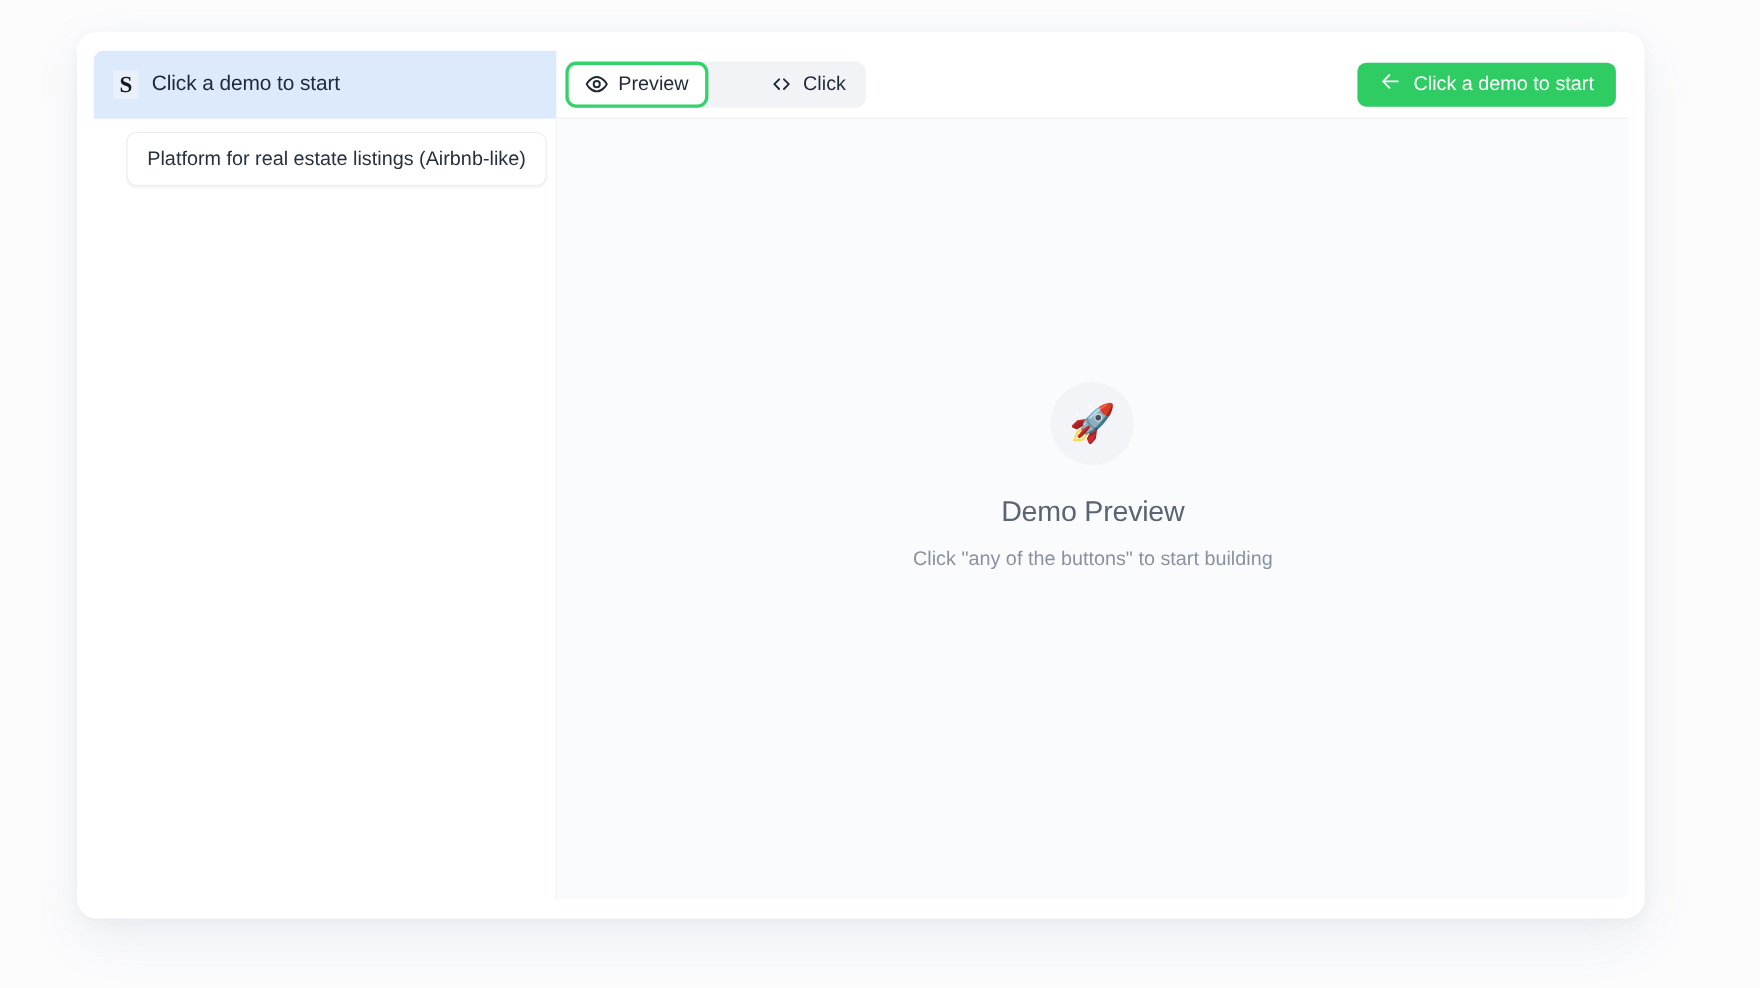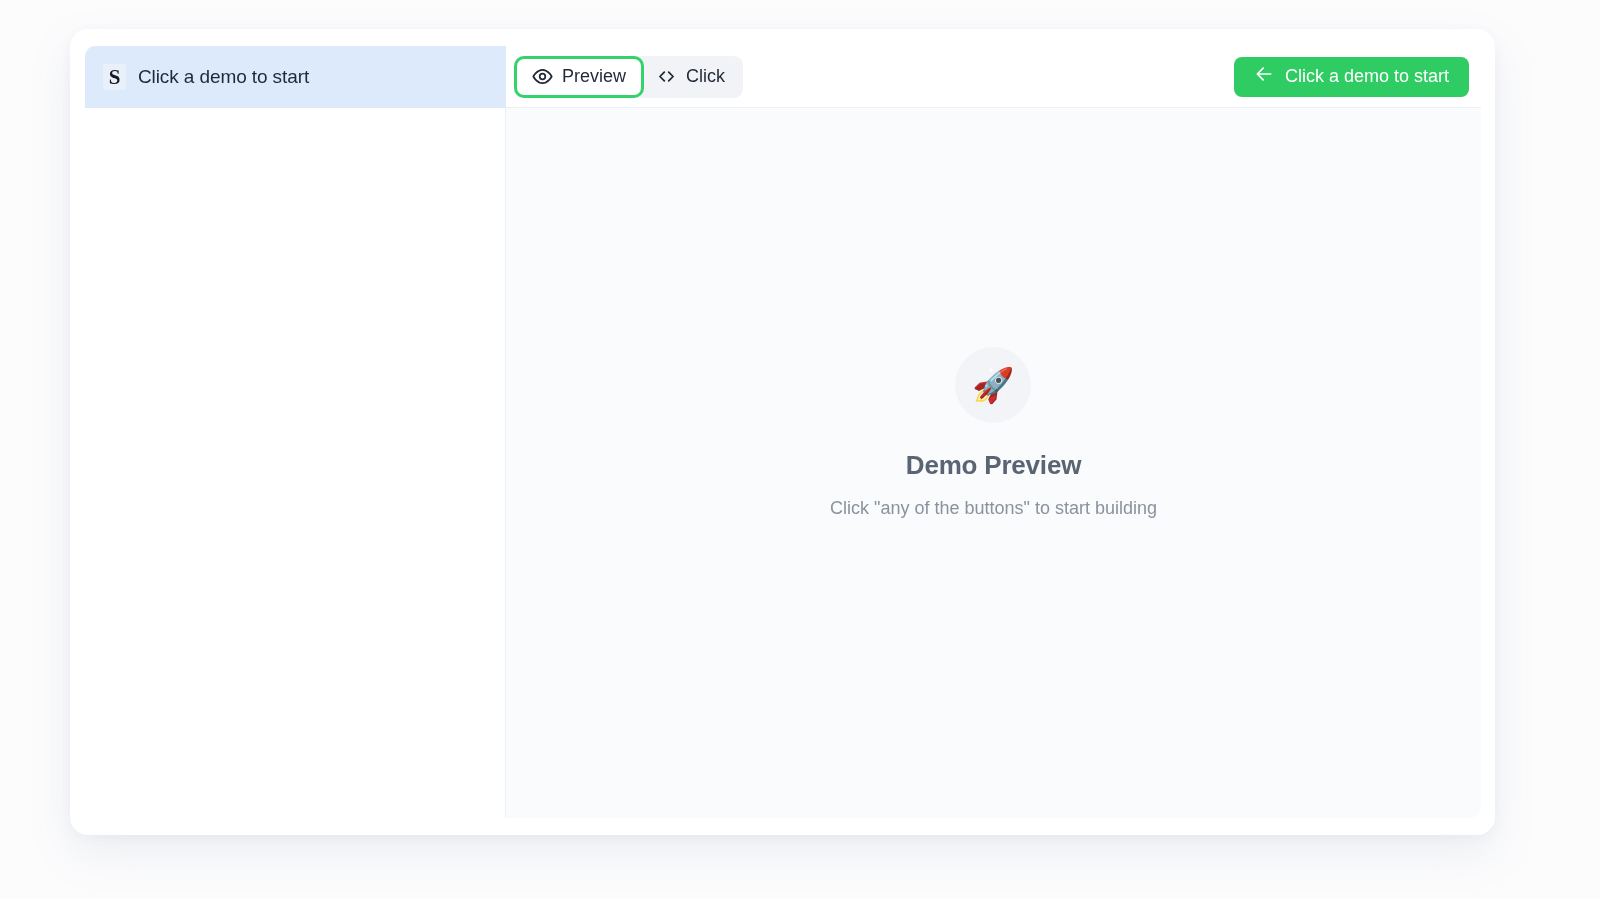--- a/index.html
+++ b/index.html
@@ -94,20 +94,21 @@
   }
 
   .tab-group {
     display: flex;
     align-items: flex-start;
     background: #f1f3f6;
     border-radius: 9px;
     padding: 3px;
     height: 42px;
     margin-left: 0px;
+    gap: 44px;
   }
 
   .tab {
     display: flex;
     align-items: center;
     gap: 9px;
     height: 36px;
     padding: 0 15px;
     border-radius: 7px;
     font-size: 18px;
@@ -198,21 +199,21 @@
     display: flex;
     align-items: center;
     justify-content: center;
     font-size: 34px;
     line-height: 1;
   }
 
   .empty-title {
     margin-top: 27px;
     font-size: 26px;
-    font-weight: bold;
+    font-weight: normal;
     color: #5b6472;
     letter-spacing: -0.2px;
   }
 
   .empty-sub {
     margin-top: 17px;
     font-size: 18px;
     color: #8a929e;
   }
 </style>
@@ -262,20 +263,21 @@
           </span>
           <span>Click a demo to start</span>
         </button>
 
       </div>
     </div>
 
     <div class="body-row">
 
       <div class="sidebar">
+        <div class="demo-chip">Platform for real estate listings (Airbnb-like)</div>
       </div>
 
       <div class="preview-pane">
         <div class="empty-state">
           <div class="rocket-circle">🚀</div>
           <div class="empty-title">Demo Preview</div>
           <div class="empty-sub">Click "any of the buttons" to start building</div>
         </div>
       </div>
 

